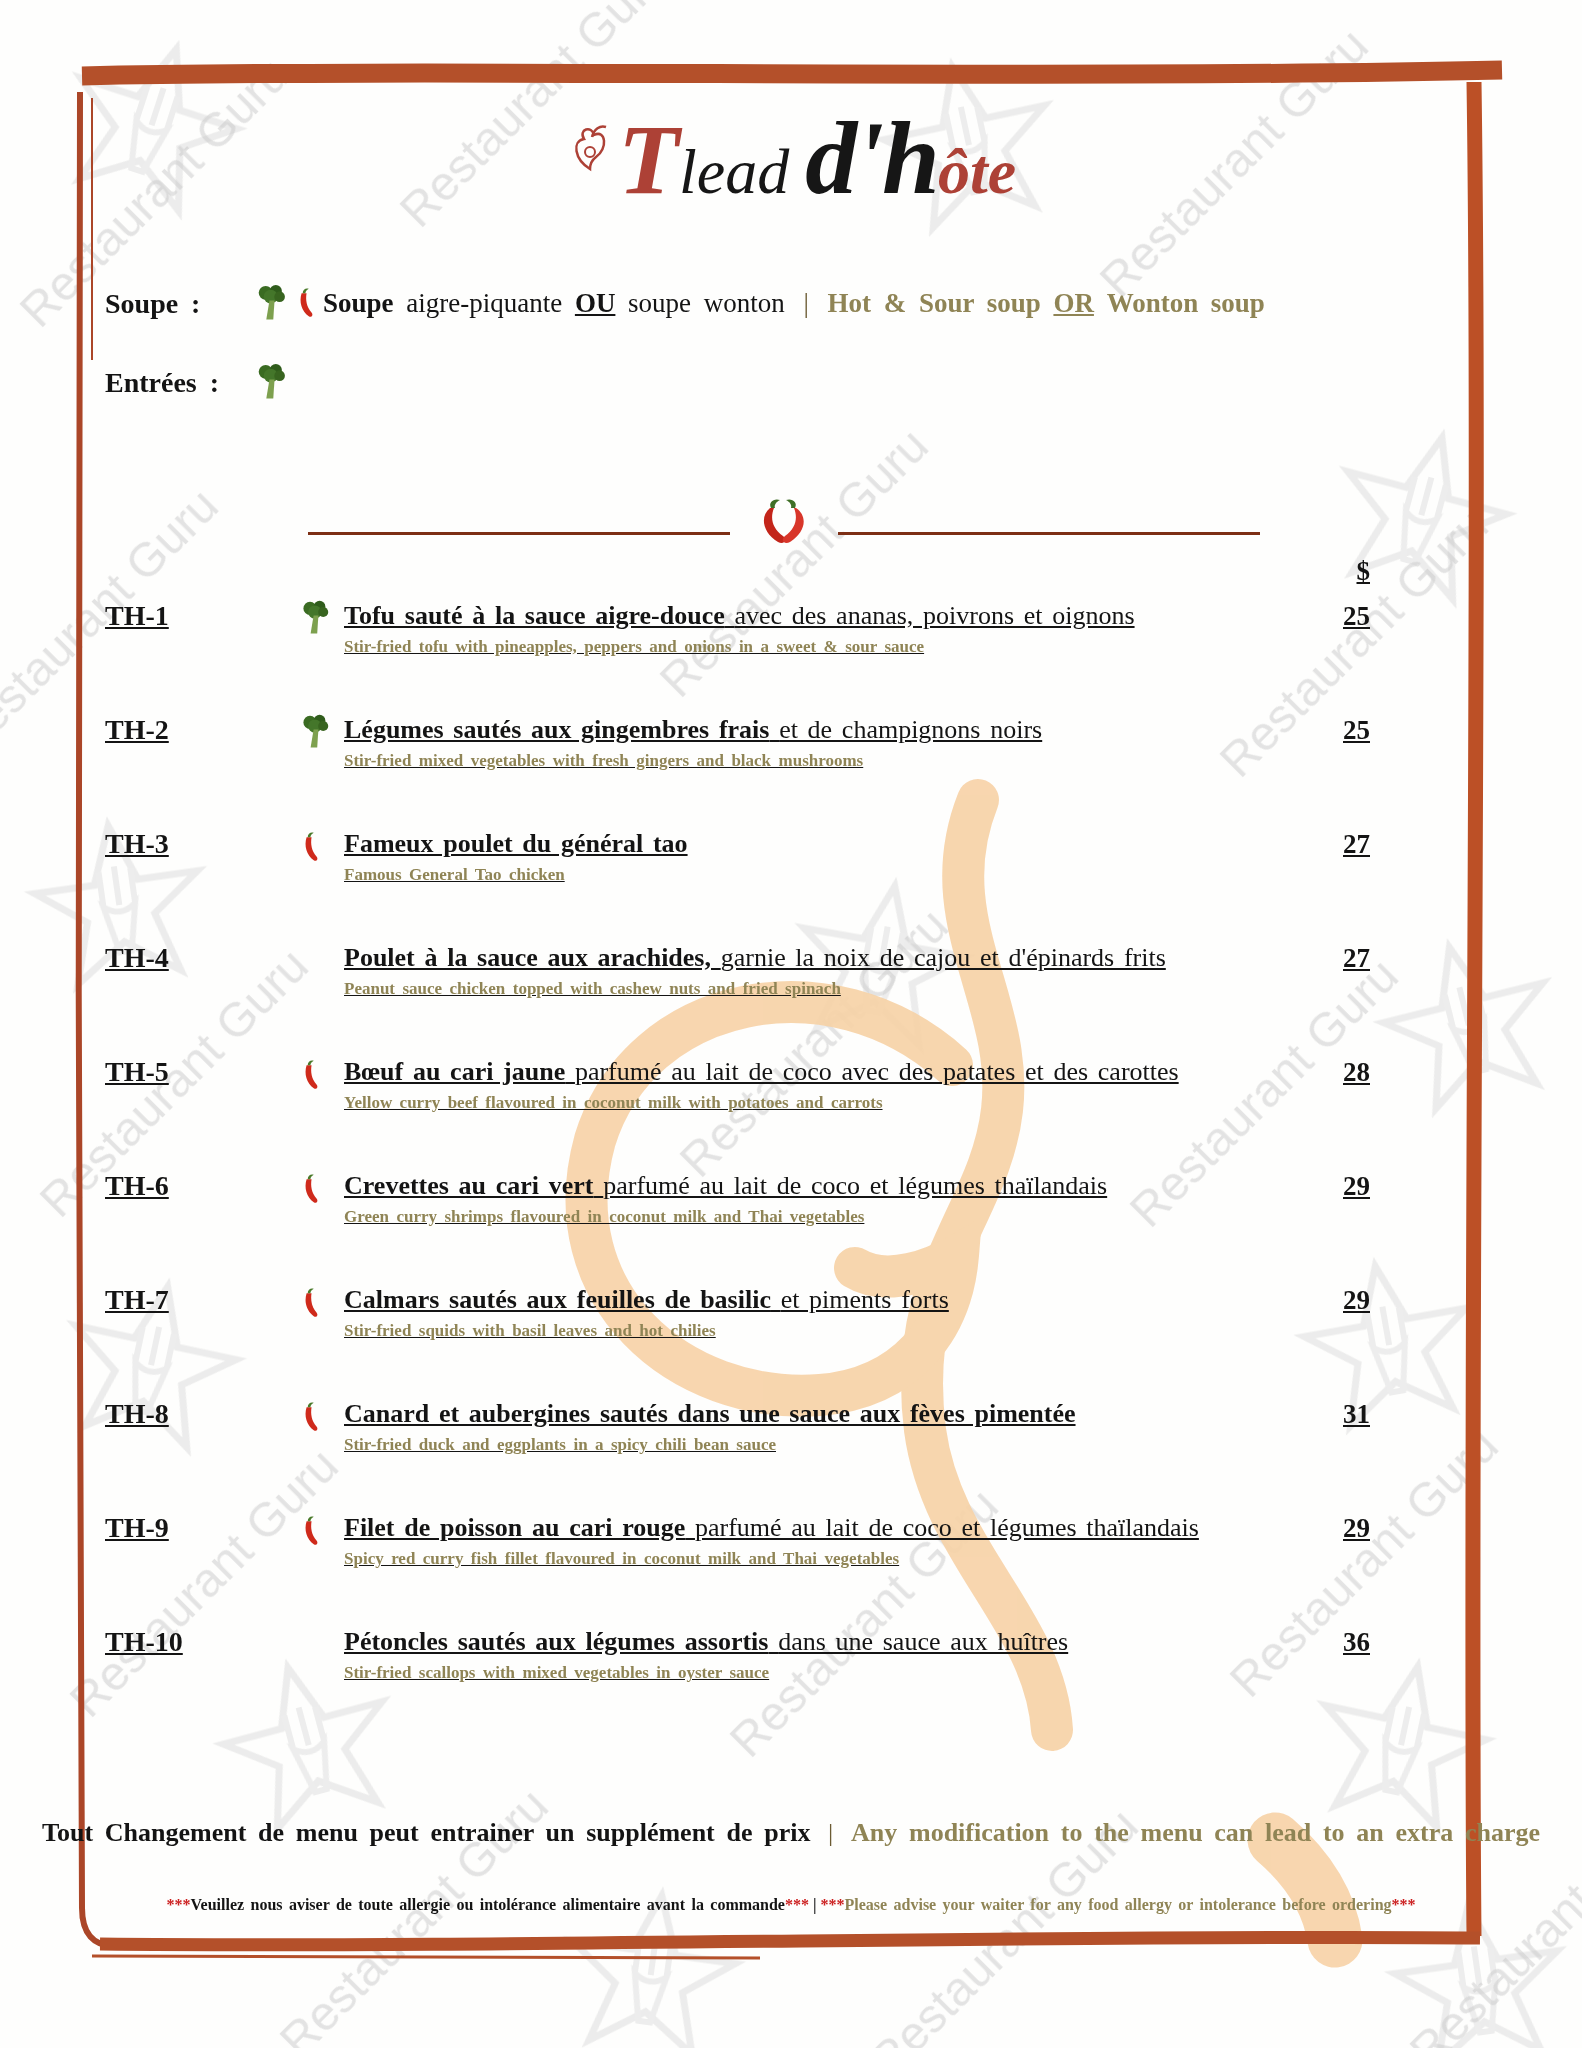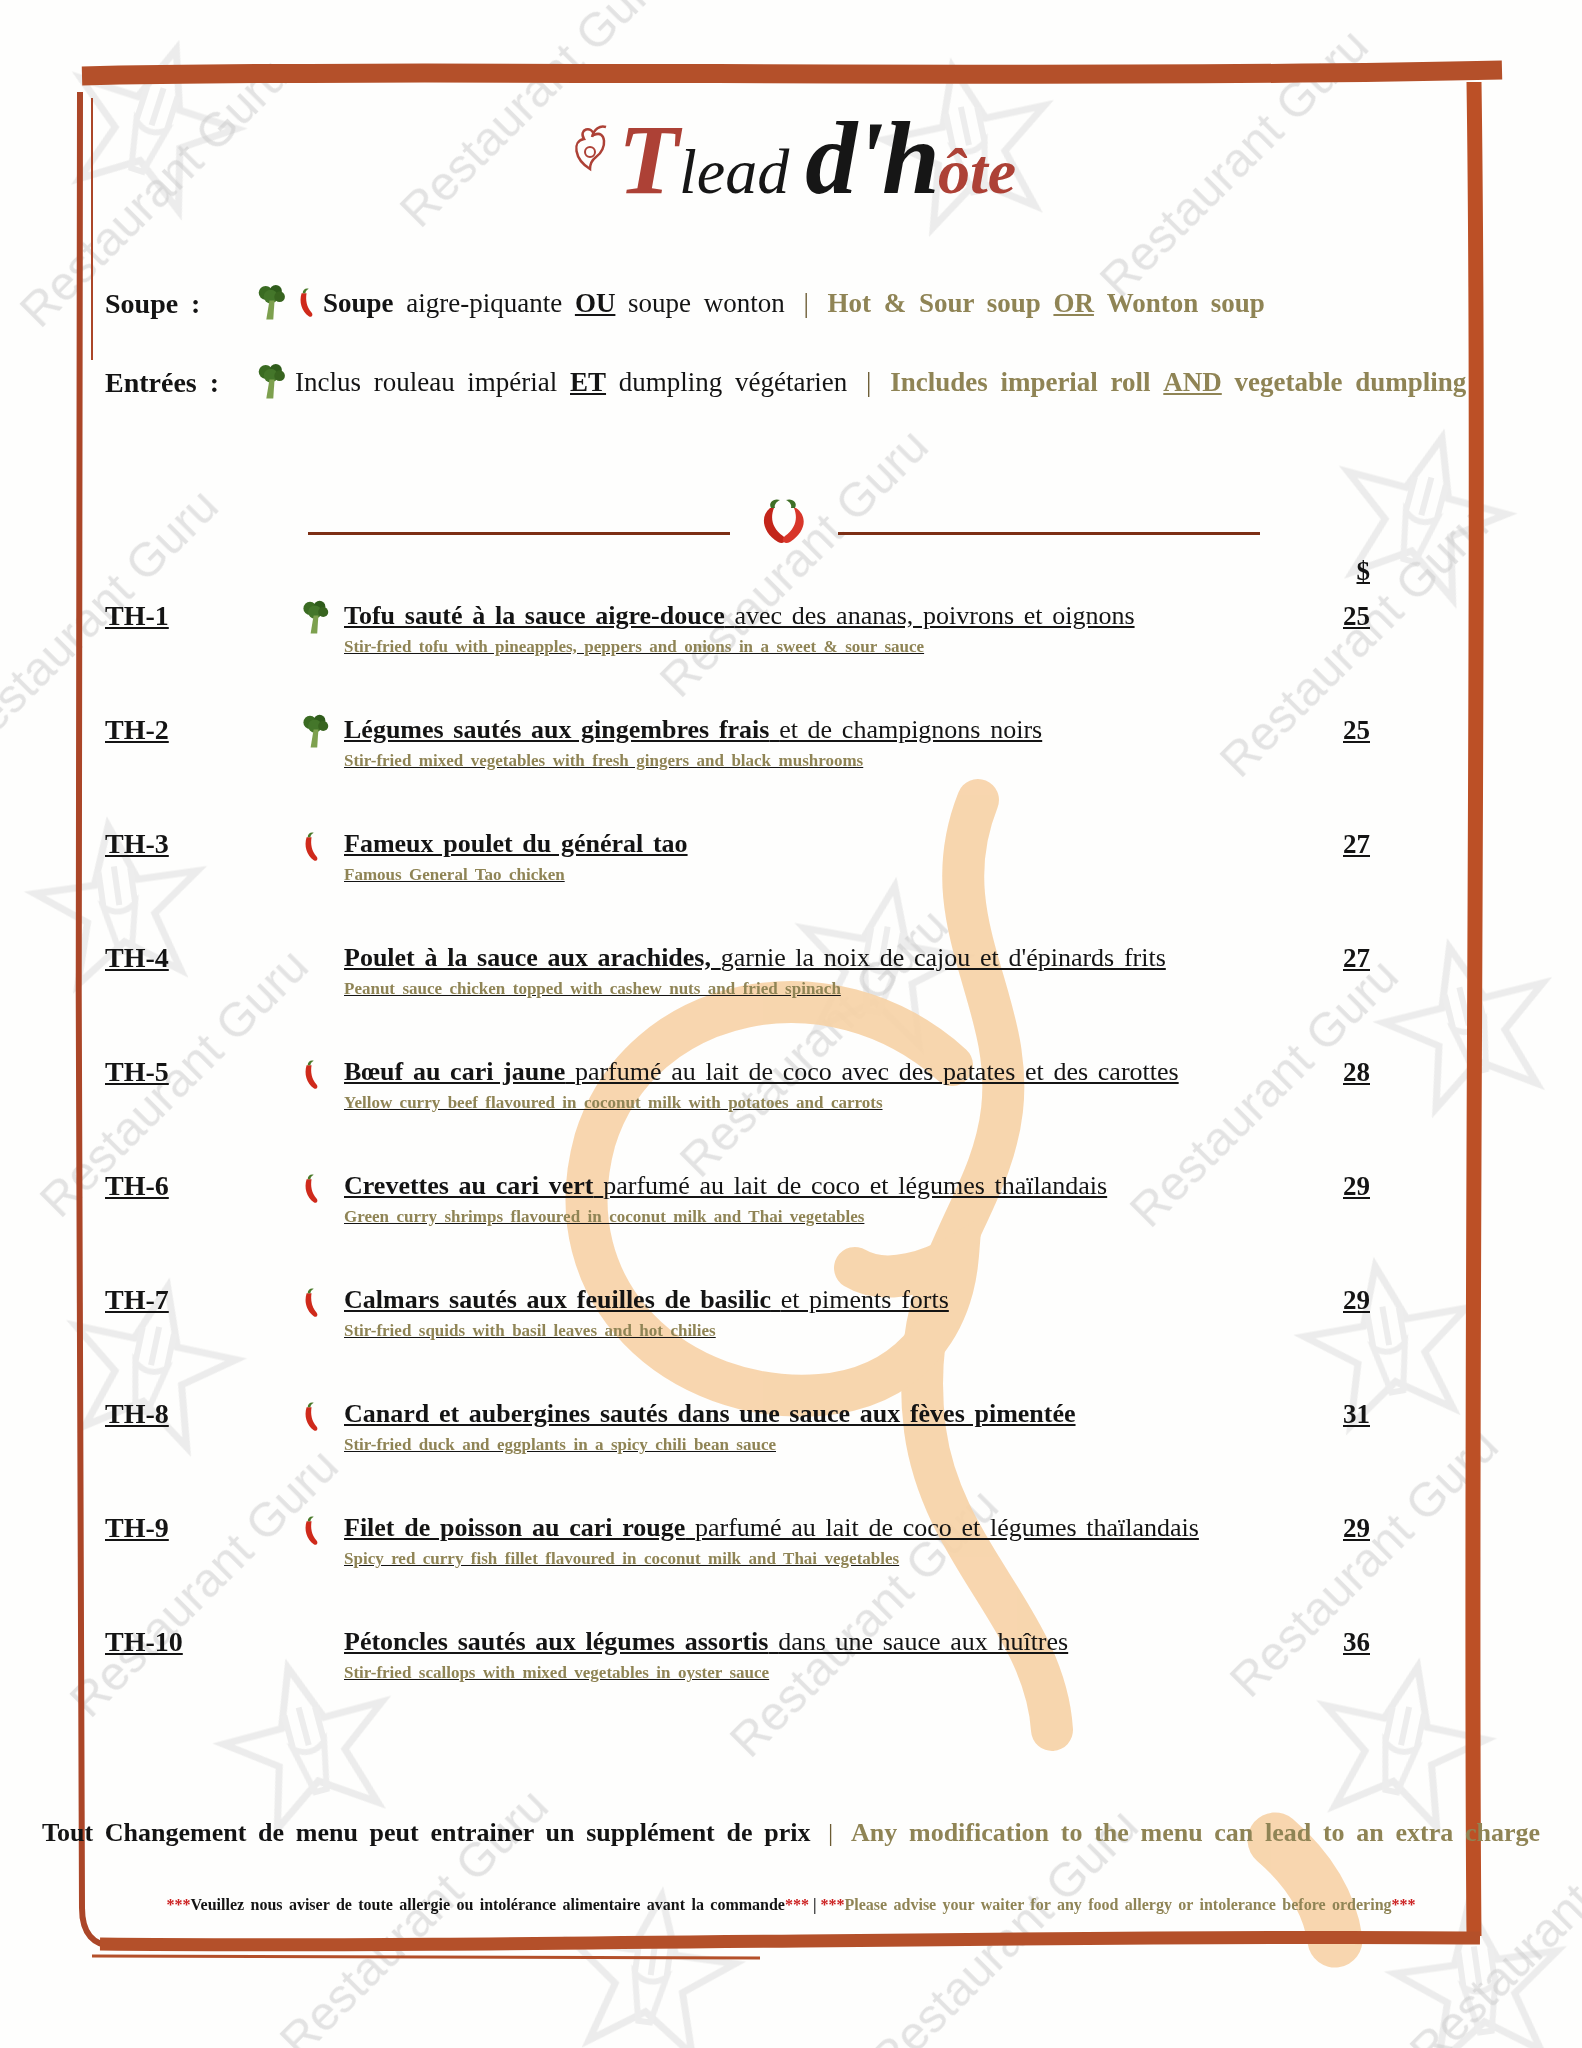--- a/index.html
+++ b/index.html
@@ -185,29 +185,20 @@
       <span class="ilabel">Entrées :</span>
       <span class="iconcell">
         <svg width="34" height="38" viewBox="0 0 26 30">
             <circle cx="8" cy="7" r="5.5" fill="#3a6b22"></circle>
             <circle cx="16" cy="5.5" r="4.8" fill="#2f5c1b"></circle>
             <circle cx="12" cy="10" r="5.5" fill="#44762a"></circle>
             <circle cx="19" cy="10" r="4.2" fill="#38641f"></circle>
             <path d="M11 13 L8.5 28 L14 28 L15 13 Z" fill="#7da04e"></path>
           </svg>
       </span>
-      <p class="itext">
-        <span>Inclus rouleau impérial</span>
-        <span class="b u">ET</span>
-        <span>dumpling végétarien</span>
-        <span class="sep">|</span>
-        <span class="en">Includes imperial roll</span>
-        <span class="en u">AND</span>
-        <span class="en">vegetable dumpling</span>
-      </p>
     </div>
 
   </div>
 
   <div class="divider">
     <span class="line"></span>
     <span class="pepper">
       <svg width="88" height="52" viewBox="0 0 88 52">
         <path d="M30 10 C20 18 22 34 38 44 C44 47 48 42 43 38 C32 30 30 20 34 10 Z" fill="#c3251a"></path>
         <path d="M56 10 C68 18 66 34 50 44 C44 47 40 42 45 38 C56 30 58 20 54 10 Z" fill="#d8362a"></path>

